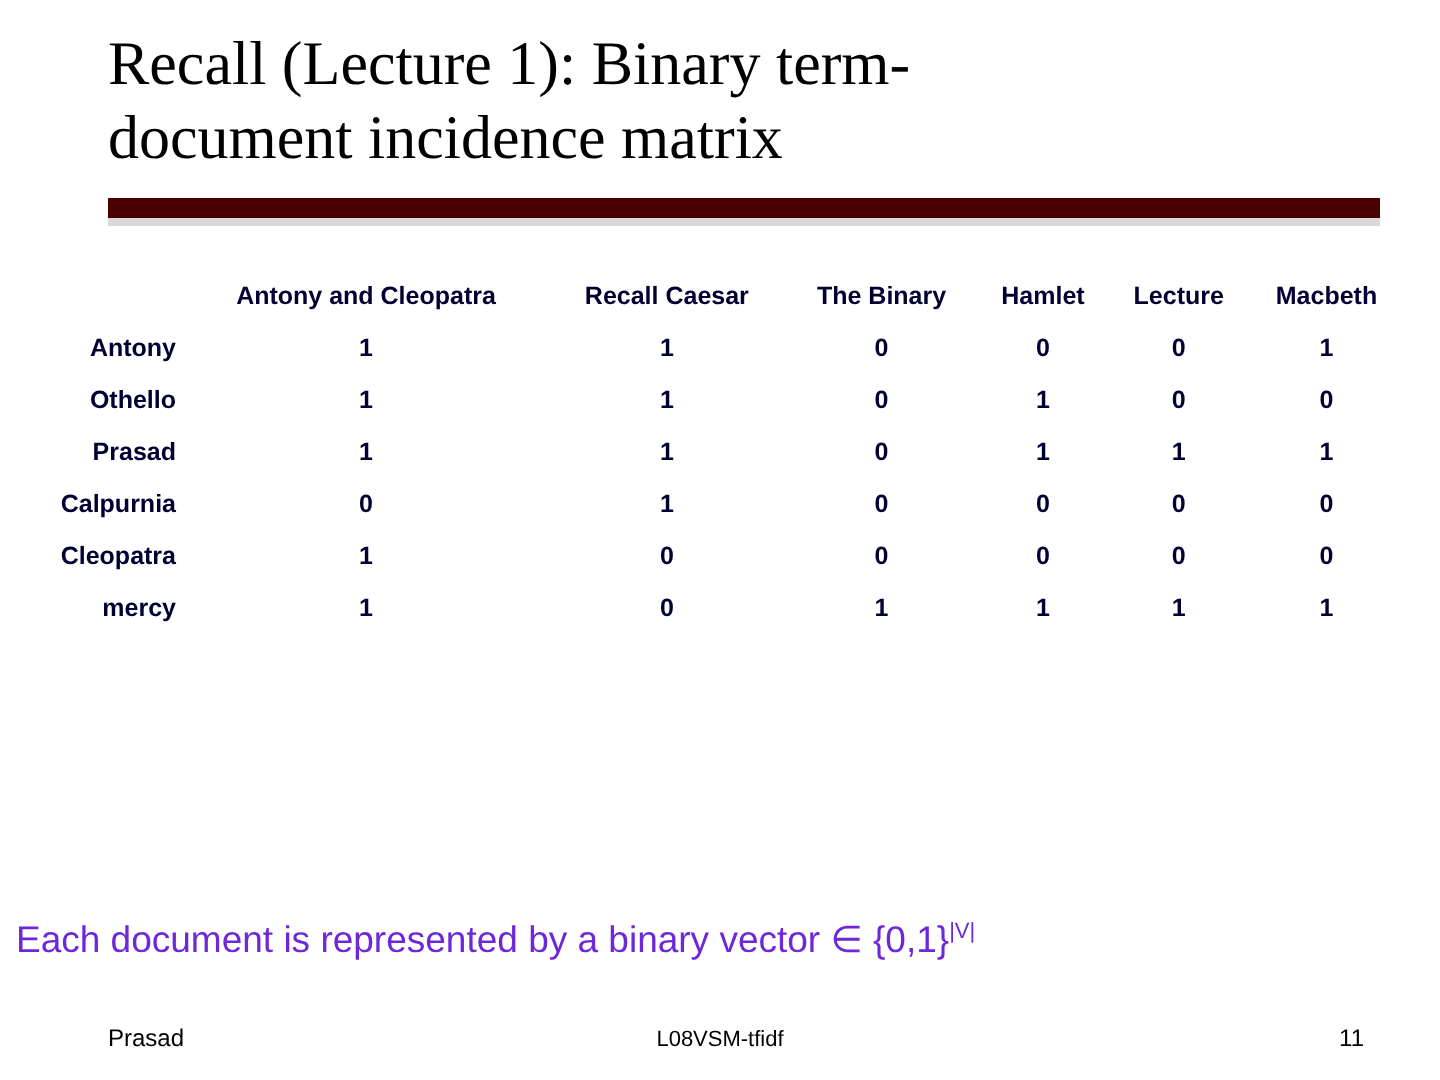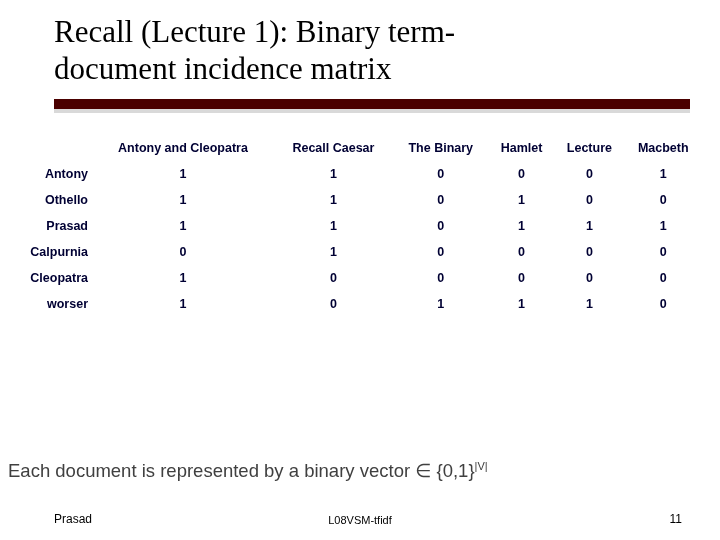--- a/index.html
+++ b/index.html
@@ -47,21 +47,21 @@
     width: 78px;
   }
   th.colhead { font-weight: bold; }
   .caption {
     position: absolute;
     left: 8px;
     right: 8px;
     bottom: 58px;
     font-family: Verdana, Geneva, sans-serif;
     font-size: 18.5px;
-    color: #404040;
+    color: #6d28d9;
     white-space: nowrap;
   }
   .caption .in { font-family: "Times New Roman", serif; }
   .caption sup { font-size: 11px; vertical-align: super; }
   .footer {
     position: absolute;
     left: 0; right: 0; bottom: 14px;
     font-size: 12px;
     color: #000;
     font-family: Arial, sans-serif;
@@ -133,27 +133,27 @@
       <tr>
         <td class="rowhead">Cleopatra</td>
         <td>1</td>
         <td>0</td>
         <td>0</td>
         <td>0</td>
         <td>0</td>
         <td>0</td>
       </tr>
       <tr>
-        <td class="rowhead">worser</td>
+        <td class="rowhead">mercy</td>
         <td>1</td>
         <td>0</td>
         <td>1</td>
         <td>1</td>
         <td>1</td>
-        <td>0</td>
+        <td>1</td>
       </tr>
     </tbody>
   </table>
 </div>
 
 <div class="caption">
   <span>Each document is represented by a binary vector </span><span class="in">∈</span><span> {0,1}</span><sup>|V|</sup>
 </div>
 
 <div class="footer">

